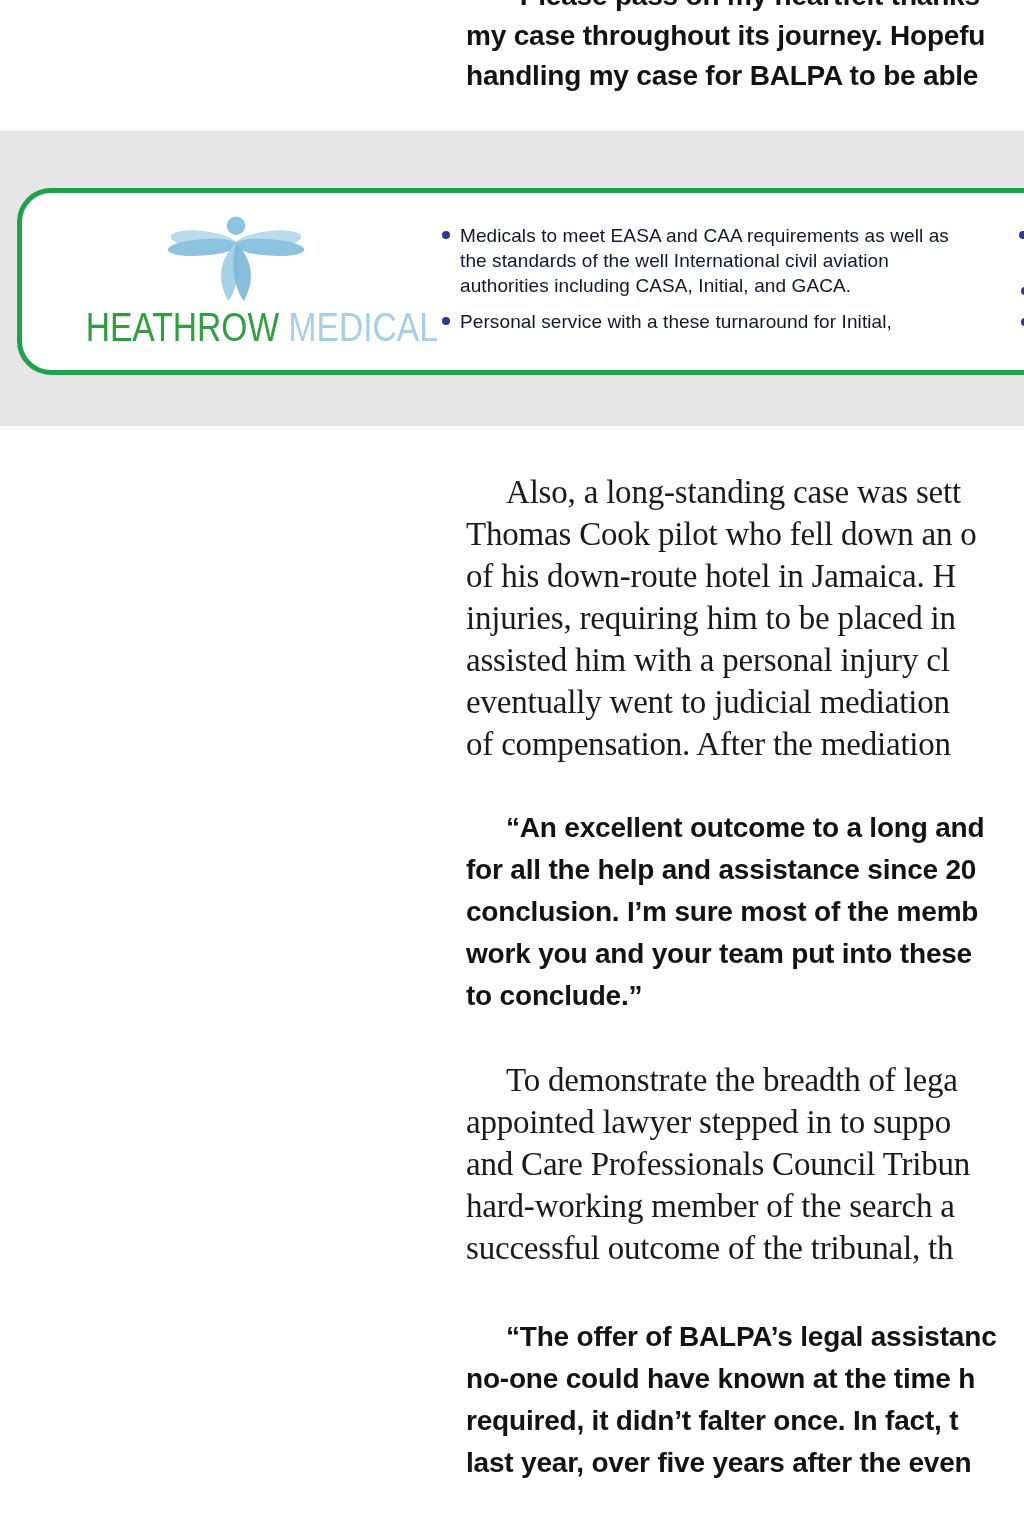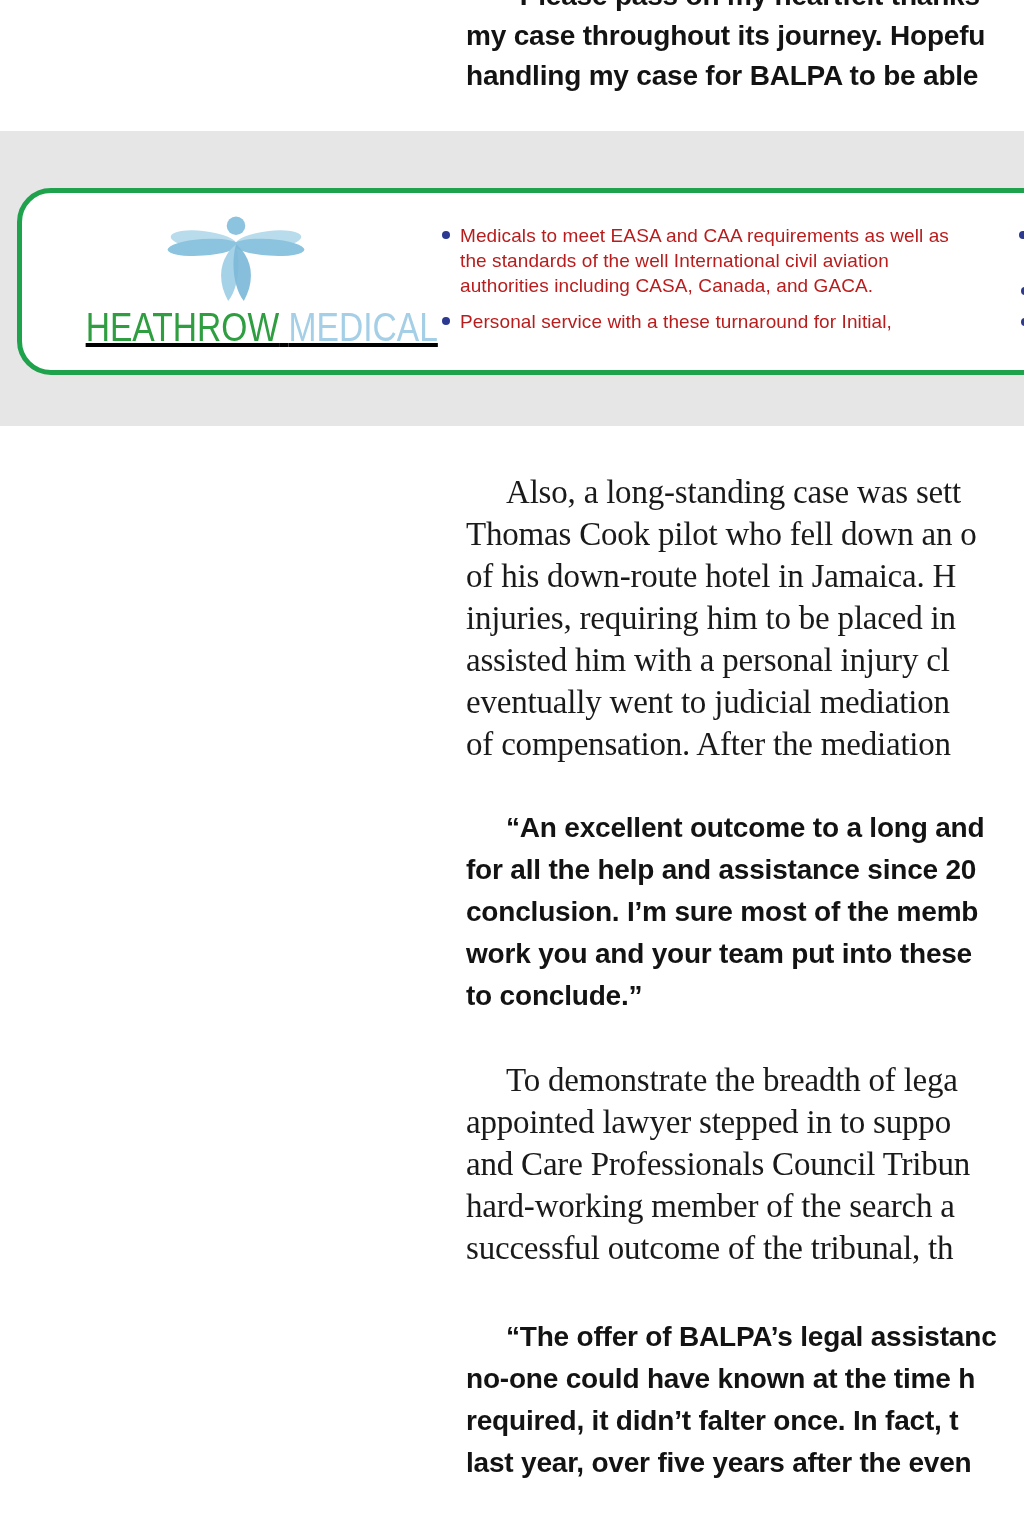--- a/index.html
+++ b/index.html
@@ -24,39 +24,39 @@
   .banner{
     position:absolute;left:0;top:131px;width:1024px;height:295px;
     background:#e7e6e6;
   }
   .ad-card{
     position:absolute;left:17px;top:57px;width:1062px;height:187px;
     background:#ffffff;border:5px solid #1fa24c;border-radius:34px;
     box-sizing:border-box;
   }
   .logo-block{
-    position:absolute;left:35px;top:22px;width:358px;text-align:left;text-decoration:underline;
+    position:absolute;left:35px;top:22px;width:358px;text-align:left;
   }
   .logo-icon-svg{display:block;margin:0 auto;}
   .logotype{
     margin-top:1px;font-size:40px;line-height:42px;white-space:nowrap;
     transform:scaleX(0.84);transform-origin:center;
     font-family:"Liberation Sans",sans-serif;font-weight:400;
   }
   .brand-green{color:#2f9e41;}
   .brand-blue{color:#a5cfe6;}
 
   .bullets{position:absolute;left:420px;top:30px;}
   .bullet-row{display:flex;margin-bottom:11px;}
   .bullet-dot{
     width:8px;height:8px;border-radius:50%;background:#2b3990;
     margin:8px 10px 0 0;flex:none;
   }
   .bullet-lines{
-    font-size:19px;line-height:25px;color:#b91c1c;letter-spacing:0.1px;
+    font-size:19px;line-height:25px;color:#0f172a;letter-spacing:0.1px;
     font-family:"Liberation Sans",sans-serif;
   }
   .cut-dot{position:absolute;width:8px;height:8px;border-radius:50%;background:#2b3990;}
   .cut-dot.d1{left:997px;top:38px;}
   .cut-dot.d2{left:999px;top:94px;}
   .cut-dot.d3{left:999px;top:125px;}
 
   
   .serif-para{
     position:absolute;left:466px;width:620px;
@@ -100,21 +100,21 @@
         <span class="brand-blue">MEDICAL</span>
       </div>
     </div>
 
     <div class="bullets">
       <div class="bullet-row">
         <span class="bullet-dot"></span>
         <div class="bullet-lines">
           <div class="line">Medicals to meet EASA and CAA  requirements as well as</div>
           <div class="line">the standards of the well International civil aviation</div>
-          <div class="line">authorities including CASA, Canada, and GACA.</div>
+          <div class="line">authorities including CASA, Initial, and GACA.</div>
         </div>
       </div>
       <div class="bullet-row">
         <span class="bullet-dot"></span>
         <div class="bullet-lines">
           <div class="line">Personal service with a these turnaround for Initial,</div>
         </div>
       </div>
     </div>
 

